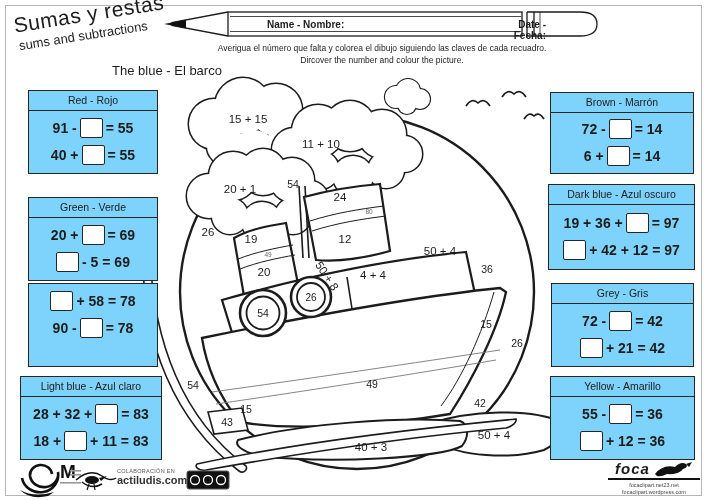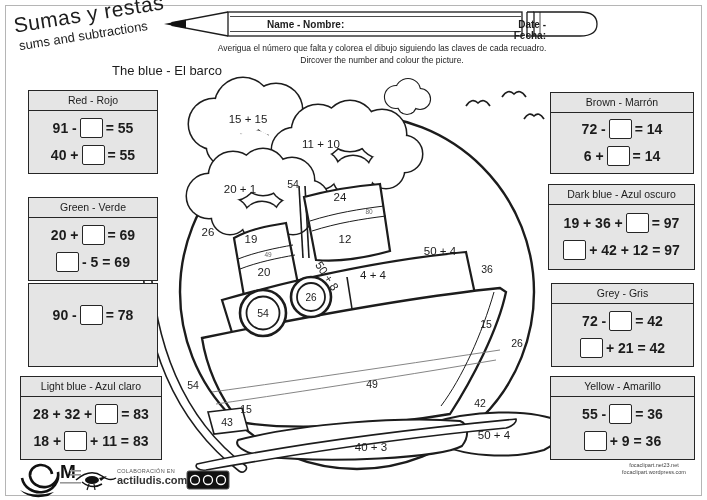--- a/index.html
+++ b/index.html
@@ -13,21 +13,21 @@
   .ws-title .t1{font-size:21px;letter-spacing:.5px;}
   .ws-title .t2{font-size:13px;margin-top:1px;margin-left:2px;}
   .pic-title{position:absolute;left:92px;top:63px;width:150px;text-align:center;
        font-size:13px;}
   .instr{position:absolute;left:188px;top:42px;width:388px;text-align:center;
        font-size:8.5px;line-height:12px;}
   .pencil-label{position:absolute;font-size:10px;font-weight:700;padding-left:29px;}
   .pencil-label.name{left:238px;top:19px;}
   .pencil-label.date{left:457px;top:19px;width:60px;text-align:right;}
   
-  .key-box{position:absolute;border:1.5px solid #262626;background:#e5e5e5;}
+  .key-box{position:absolute;border:1.5px solid #262626;background:#7dd3fc;}
   .key-box .kb-title{height:19px;line-height:19px;text-align:center;
        font-size:10.5px;border-bottom:1.5px solid #262626;}
   .key-box .kb-body{display:flex;flex-direction:column;align-items:center;
        justify-content:space-evenly;height:calc(100% - 21px);}
   .eq-row{display:flex;align-items:center;gap:3px;font-size:14px;font-weight:700;
        white-space:nowrap;}
   .blank{display:inline-block;width:21px;height:18px;border:1.7px solid #262626;
        border-radius:2px;background:#fff;}
   .collab{position:absolute;left:117px;top:468px;width:78px;}
   .collab .c1{font-size:5.5px;color:#555;letter-spacing:.3px;}
@@ -269,20 +269,24 @@
     <div class="eq-row">
       <span class="blank"></span>
       <span>- 5 = 69</span>
     </div>
   </div>
 </div>
 
 <div class="key-box" style="left:28px;top:283px;width:128px;height:82px;">
   <div class="kb-body">
     <div class="eq-row">
+      <span class="blank"></span>
+      <span>+ 58 = 78</span>
+    </div>
+    <div class="eq-row">
       <span>90 -</span>
       <span class="blank"></span>
       <span>= 78</span>
     </div>
   </div>
 </div>
 
 <div class="key-box" style="left:20px;top:376px;width:140px;height:82px;">
   <div class="kb-title">Light blue - Azul claro</div>
   <div class="kb-body">
@@ -348,21 +352,21 @@
 <div class="key-box" style="left:550px;top:376px;width:143px;height:82px;">
   <div class="kb-title">Yellow - Amarillo</div>
   <div class="kb-body">
     <div class="eq-row">
       <span>55 -</span>
       <span class="blank"></span>
       <span>= 36</span>
     </div>
     <div class="eq-row">
       <span class="blank"></span>
-      <span>+ 9 = 36</span>
+      <span>+ 12 = 36</span>
     </div>
   </div>
 </div>
 
 <svg width="70" height="42" viewBox="0 0 70 42" style="position:absolute;left:12px;top:456px;">
   <path d="M40,18 a11,10 0 1,0 -22,2 a14,13 0 1,0 28,-4 a18,17 0 1,1 -36,6" fill="none" stroke="#111" stroke-width="2.6"></path>
   <path d="M8,34 q14,8 34,2 l-6,4 q-18,4 -28,-6 Z" fill="#111"></path>
   <text x="48" y="22" font-size="19" font-weight="700" fill="#111">M</text>
   <rect x="58" y="14" width="11" height="1.6" fill="#999"></rect>
   <rect x="58" y="18" width="11" height="1.6" fill="#999"></rect>
@@ -396,17 +400,24 @@
     <path d="M18,16 Q16,24 8,22 Q2,20 4,14 Q6,10 12,11 Q8,16 13,17 Q17,17 18,16 Z" fill="#e5007e"></path>
     <circle cx="11" cy="13" r="2" fill="#72bf44"></circle>
   </svg>
   <div class="abn-text">
     <div class="a1">algoritmos</div>
     <div class="a2"><span style="color:#33a3dc">a</span><span style="color:#72bf44">b</span><span style="color:#00a693">n</span></div>
   </div>
 </div>
 
 <div class="foca-wrap">
+  <div class="foca-line">
+    <span class="foca-word">foca</span>
+    <svg width="40" height="16" viewBox="0 0 40 16">
+      <path d="M2,13 Q10,3 22,6 Q28,0 33,3 Q36,6 30,8 Q26,14 14,13 Q8,16 4,15 Z" fill="#111"></path>
+      <path d="M33,3 L39,1 L36,6 Z" fill="#111"></path>
+    </svg>
+  </div>
   <div class="foca-urls">
     <div>focaclipart.net23.net</div>
     <div>focaclipart.wordpress.com</div>
   </div>
 </div>
 
 </body></html>

